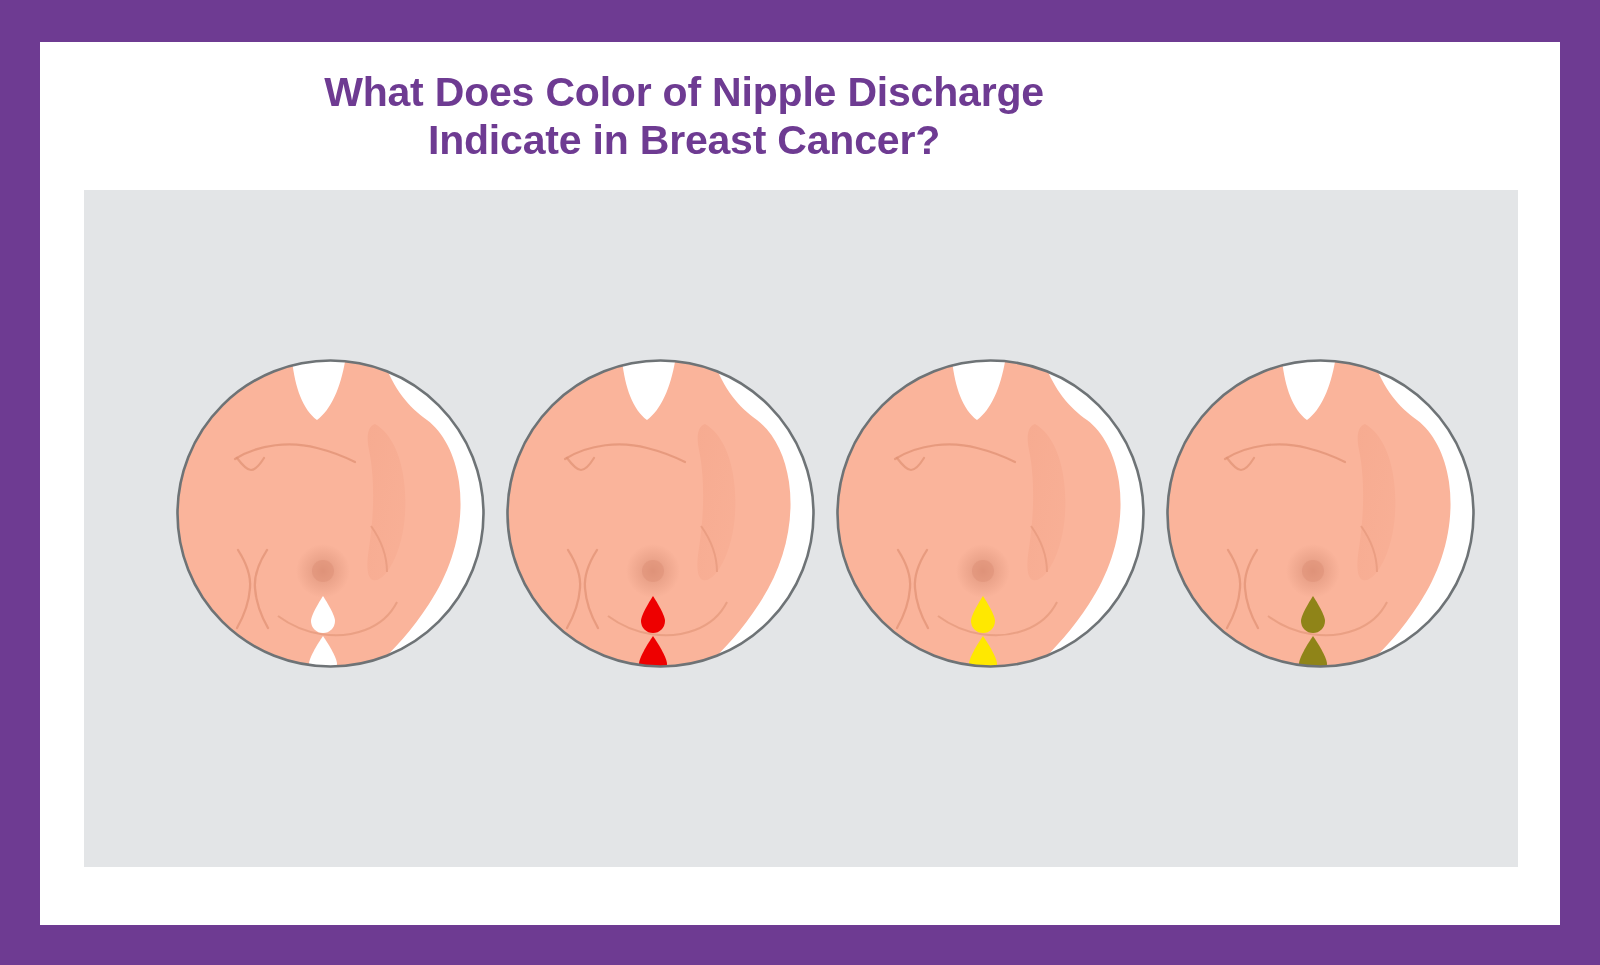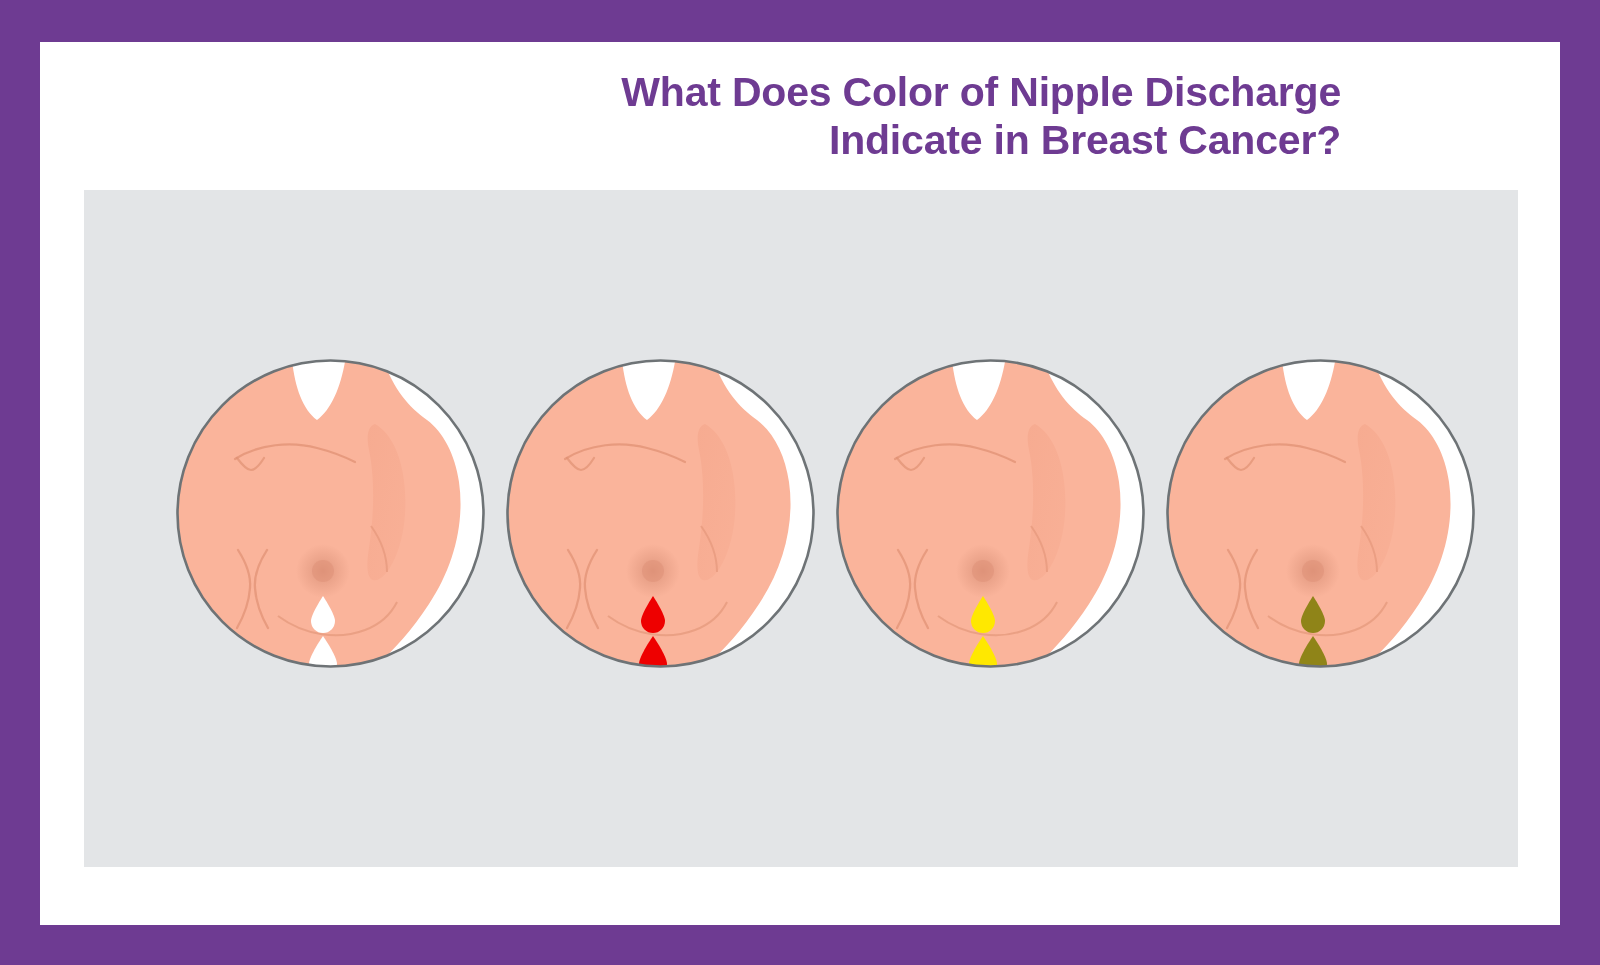--- a/index.html
+++ b/index.html
@@ -32,22 +32,21 @@
     height: 883px;
     background: #FFFFFF;
   }
 
   
   #title-block {
     position: absolute;
     left: 0;
     top: 26px;
     width: 1288px;
-    text-align: right;
-    margin-left: 13px;
+    text-align: center;
   }
 
   #page-title {
     color: #6E3B92;
     font-size: 41px;
     font-weight: bold;
     line-height: 1.18;
     letter-spacing: -0.2px;
     white-space: pre-line;
   }

